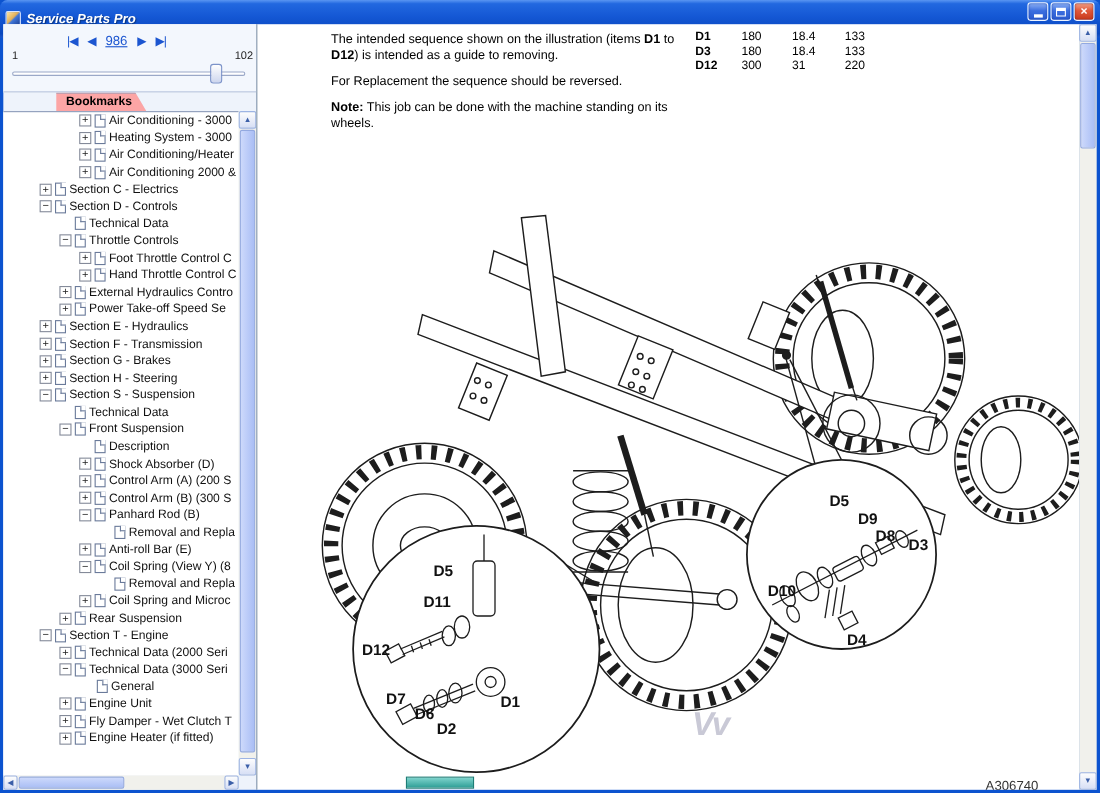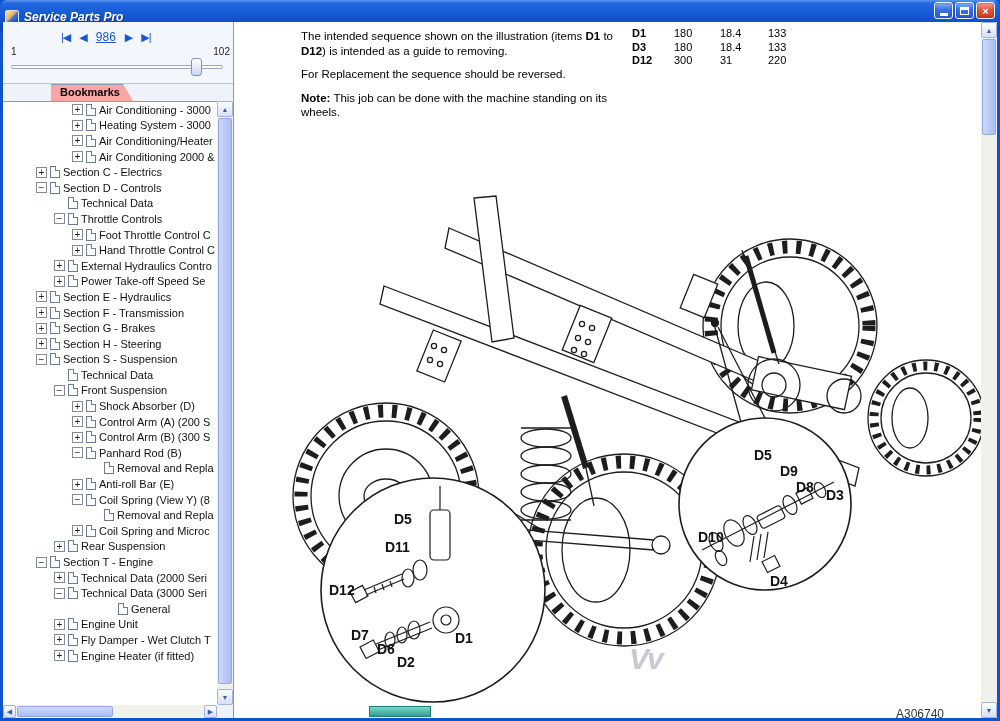--- a/index.html
+++ b/index.html
@@ -220,20 +220,25 @@
     <span class="tbox" style="visibility: hidden;"></span>
     <span class="doc"></span>
     <span class="tlabel">Technical Data</span>
   </div>
         <div class="trow" style="padding-left: 51px;">
     <span class="tbox">−</span>
     <span class="doc"></span>
     <span class="tlabel">Front Suspension</span>
   </div>
         <div class="trow" style="padding-left: 69px;">
+    <span class="tbox" style="visibility: hidden;"></span>
+    <span class="doc"></span>
+    <span class="tlabel">Description</span>
+  </div>
+        <div class="trow" style="padding-left: 69px;">
     <span class="tbox">+</span>
     <span class="doc"></span>
     <span class="tlabel">Shock Absorber (D)</span>
   </div>
         <div class="trow" style="padding-left: 69px;">
     <span class="tbox">+</span>
     <span class="doc"></span>
     <span class="tlabel">Control Arm (A) (200 S</span>
   </div>
         <div class="trow" style="padding-left: 69px;">
@@ -284,21 +289,21 @@
         <div class="trow" style="padding-left: 51px;">
     <span class="tbox">+</span>
     <span class="doc"></span>
     <span class="tlabel">Technical Data (2000 Seri</span>
   </div>
         <div class="trow" style="padding-left: 51px;">
     <span class="tbox">−</span>
     <span class="doc"></span>
     <span class="tlabel">Technical Data (3000 Seri</span>
   </div>
-        <div class="trow" style="padding-left: 101px;">
+        <div class="trow" style="padding-left: 71px;">
     <span class="tbox" style="visibility: hidden;"></span>
     <span class="doc"></span>
     <span class="tlabel">General</span>
   </div>
         <div class="trow" style="padding-left: 51px;">
     <span class="tbox">+</span>
     <span class="doc"></span>
     <span class="tlabel">Engine Unit</span>
   </div>
         <div class="trow" style="padding-left: 51px;">

